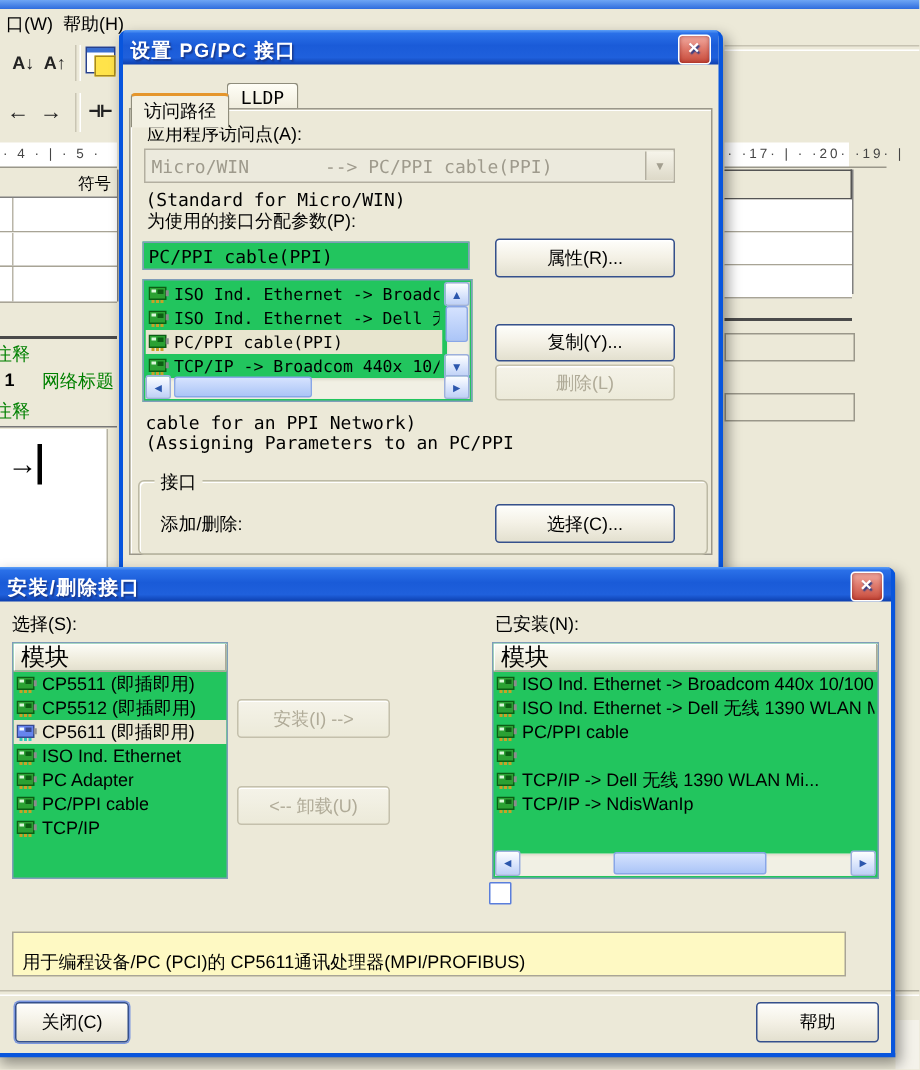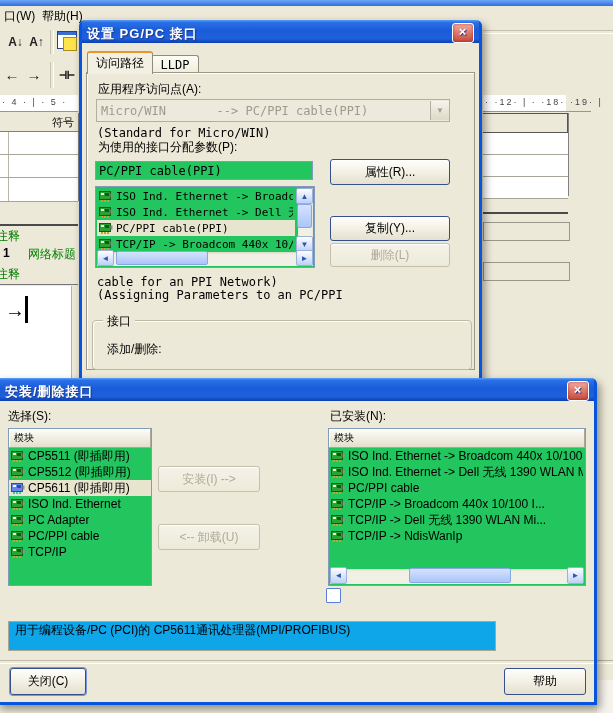--- a/index.html
+++ b/index.html
@@ -31,21 +31,21 @@
     border-radius:3px 3px 0 0}
   .tab.active{border-top:2px solid #e5962c;background:#f2f0e2;z-index:3}
   .tabpanel{position:absolute;background:#ece9d8;border:1px solid #9a978a;
     box-shadow:inset 1px 1px 0 #fff;z-index:1}
   
   .lb-row{display:flex;align-items:center;gap:3px;height:16px;padding:0 2px;white-space:nowrap;overflow:hidden}
   .lb-row.selected{background:#e8e5cf}
   .lb-label{overflow:hidden;white-space:nowrap}
   .nic-icon{flex:0 0 auto;width:14px;height:11px;display:inline-block}
   .modlist .selected .nic-icon{filter:hue-rotate(115deg) saturate(.9) brightness(1.05)}
-  .colhdr{height:18px;display:flex;align-items:center;padding:0 5px;font-size:10px;
+  .colhdr{height:18px;display:flex;align-items:center;padding:0 5px;font-size:16px;
     background:linear-gradient(#fdfdf8,#ece9d8 70%,#e2dfce);border-bottom:1px solid #aca899;
     box-shadow:inset -1px 0 0 #aca899, inset 1px 1px 0 #fff}
   
   .sb-btn{position:absolute;display:flex;align-items:center;justify-content:center;color:#2c57ad;
     background:linear-gradient(#fdfeff,#dae5fc 55%,#bed0f6);border:1px solid #9cb0dd;border-radius:2px;
     font-size:8px}
   .sb-track{position:absolute;background:#f1f0e4;box-shadow:inset 0 1px 2px #d8d5c4}
   .sb-thumb{position:absolute;background:linear-gradient(180deg,#d5e2fe,#abc5f7);
     border:1px solid #88a6e8;border-radius:2px}
   .sb-thumb.h{background:linear-gradient(180deg,#d5e2fe,#abc5f7)}
@@ -82,21 +82,21 @@
   <div class="abs vsep" style="left:50px;top:2px;height:26px"></div>
   <div class="abs tbicon mono" style="left:56px;top:4px;width:22px;height:20px;font-size:13px;font-weight:bold">⊣⊢</div>
 </div>
 
 <div class="abs" style="left:483px;top:30px;width:130px;height:2px;border-top:1px solid #c6c2b1;border-bottom:1px solid #fff"></div>
 
 <div class="abs" style="left:0;top:95px;width:78px;height:16px;background:#fff;border-bottom:1px solid #9a978a">
   <span class="ruler" style="position:absolute;left:2px;top:0">· 4 · | · 5 ·</span>
 </div>
 <div class="abs" style="left:483px;top:95px;width:83px;height:16px;background:#fff;border-bottom:1px solid #9a978a">
-  <span class="ruler" style="position:absolute;left:2px;top:0">· ·12· | · ·18·</span>
+  <span class="ruler" style="position:absolute;left:2px;top:0">· ·17· | · ·20·</span>
 </div>
 <div class="abs" style="left:566px;top:95px;width:25px;height:16px;border-bottom:1px solid #9a978a">
   <span class="ruler" style="position:absolute;left:4px;top:0">·19· |</span>
 </div>
 
 <div class="abs" style="left:0;top:113px;width:78px;height:88px;border-right:1px solid #808080">
   <div style="height:18px;background:#ece9d8;border-bottom:1px solid #808080;display:flex;align-items:center;justify-content:flex-end;padding-right:4px;font-size:11px">
     <span>符号</span>
   </div>
   <div class="rowline" style="height:22px;box-shadow:inset 8px 0 0 #fff, inset 9px 0 0 #b9b5a8"></div>
@@ -132,21 +132,21 @@
 
 <div class="abs" style="left:597px;top:660px;width:16px;height:2px;border-top:1px solid #b5b2a2;border-bottom:1px solid #fff"></div>
 <div class="abs" style="left:597px;top:680px;width:16px;height:33px;background:#f4f2ea"></div>
 
 <div class="xp-dlg" style="left:79px;top:20px;width:397px;height:358px;border-radius:6px 6px 0 0;z-index:5">
   <div class="titlebar" style="border-radius:3px 3px 0 0">
     <span>设置 PG/PC 接口</span>
     <div class="closebtn">×</div>
   </div>
 
-  <div class="tab active" style="left:5px;top:31px;width:64px;height:21px">
+  <div class="tab active" style="left:5px;top:42px;width:64px;height:21px">
     <span>访问路径</span>
   </div>
   <div class="tab mono" style="left:69px;top:35px;width:46px;height:17px;font-size:12px">
     <span>LLDP</span>
   </div>
   <div class="tabpanel" style="left:4px;top:52px;width:387px;height:296px"></div>
 
   <span class="abs" style="left:16px;top:61px;z-index:2">应用程序访问点(A):</span>
 
   <div class="abs" style="left:14px;top:79px;width:352px;height:21px;background:#eceadd;border:1px solid #b3afa0;z-index:2;display:flex;align-items:center">
@@ -238,20 +238,23 @@
   </div>
 
   <div class="abs mono" style="left:15px;top:256px;line-height:13px;z-index:2">
     <div>cable for an PPI Network)</div>
     <div>(Assigning Parameters to an PC/PPI</div>
   </div>
 
   <div class="groupbox" style="left:10px;top:300px;width:378px;height:48px;z-index:2">
     <span class="grouplab">接口</span>
     <span class="abs" style="left:14px;top:20px">添加/删除:</span>
+  </div>
+  <div class="xbtn" style="left:248px;top:316px;width:118px;height:24px;z-index:3">
+    <span>选择(C)...</span>
   </div>
 </div>
 
 <div class="xp-dlg" style="left:-3px;top:378px;width:594px;height:324px;border-radius:0 6px 0 0;z-index:10">
   <div class="titlebar" style="border-radius:0 3px 0 0">
     <span>安装/删除接口</span>
     <div class="closebtn">×</div>
   </div>
 
   <span class="abs" style="left:8px;top:30px">选择(S):</span>
@@ -411,21 +414,20 @@
         <div class="lb-row">
           <span class="nic-icon"><svg width="14" height="11" viewBox="0 0 14 11">
               <rect x="0.5" y="0.5" width="11" height="8" fill="#2ba133" stroke="#0c5e14"></rect>
               <rect x="2" y="2" width="3" height="2" fill="#d9f7d9"></rect>
               <rect x="6" y="2" width="4" height="3" fill="#0c5e14"></rect>
               <rect x="2" y="9" width="2" height="2" fill="#c7a227"></rect>
               <rect x="5" y="9" width="2" height="2" fill="#c7a227"></rect>
               <rect x="8" y="9" width="2" height="2" fill="#c7a227"></rect>
               <rect x="11.5" y="2.5" width="2" height="4" fill="#8c8c8c"></rect>
             </svg></span>
-          <span class="lb-label">TCP/IP -&gt; Broadcom 440x 10/100 I...</span>
         </div>
 
         <div class="lb-row">
           <span class="nic-icon"><svg width="14" height="11" viewBox="0 0 14 11">
               <rect x="0.5" y="0.5" width="11" height="8" fill="#2ba133" stroke="#0c5e14"></rect>
               <rect x="2" y="2" width="3" height="2" fill="#d9f7d9"></rect>
               <rect x="6" y="2" width="4" height="3" fill="#0c5e14"></rect>
               <rect x="2" y="9" width="2" height="2" fill="#c7a227"></rect>
               <rect x="5" y="9" width="2" height="2" fill="#c7a227"></rect>
               <rect x="8" y="9" width="2" height="2" fill="#c7a227"></rect>
@@ -448,21 +450,21 @@
         </div>
       </div>
     <div class="sb-track" style="left:1px;bottom:1px;width:253px;height:15px"></div>
     <div class="sb-btn" style="left:1px;bottom:1px;width:15px;height:15px">◄</div>
     <div class="sb-thumb h" style="left:80px;bottom:2px;width:100px;height:13px"></div>
     <div class="sb-btn" style="right:1px;bottom:1px;width:15px;height:15px">►</div>
   </div>
 
   <div class="abs checkbox" style="left:326px;top:210px"></div>
 
-  <div class="abs" style="left:8px;top:243px;width:488px;height:30px;background:#0ea5e9;border:1px solid #a9a597;display:flex;align-items:flex-start;padding:0 6px;box-sizing:border-box">
+  <div class="abs" style="left:8px;top:243px;width:556px;height:30px;background:#fef9c3;border:1px solid #a9a597;display:flex;align-items:flex-end;padding:0 6px;box-sizing:border-box">
     <span style="white-space:nowrap;overflow:hidden">用于编程设备/PC (PCI)的 CP5611通讯处理器(MPI/PROFIBUS)</span>
   </div>
 
   <div class="abs" style="left:0;top:282px;width:594px;height:2px;border-top:1px solid #c0bcab;border-bottom:1px solid #fff"></div>
 
   <div class="xbtn" style="left:10px;top:290px;width:74px;height:25px;box-shadow:inset 0 1px 0 #fff,0 0 0 1px #7a96df">
     <span>关闭(C)</span>
   </div>
   <div class="xbtn" style="left:504px;top:290px;width:80px;height:25px">
     <span>帮助</span>

